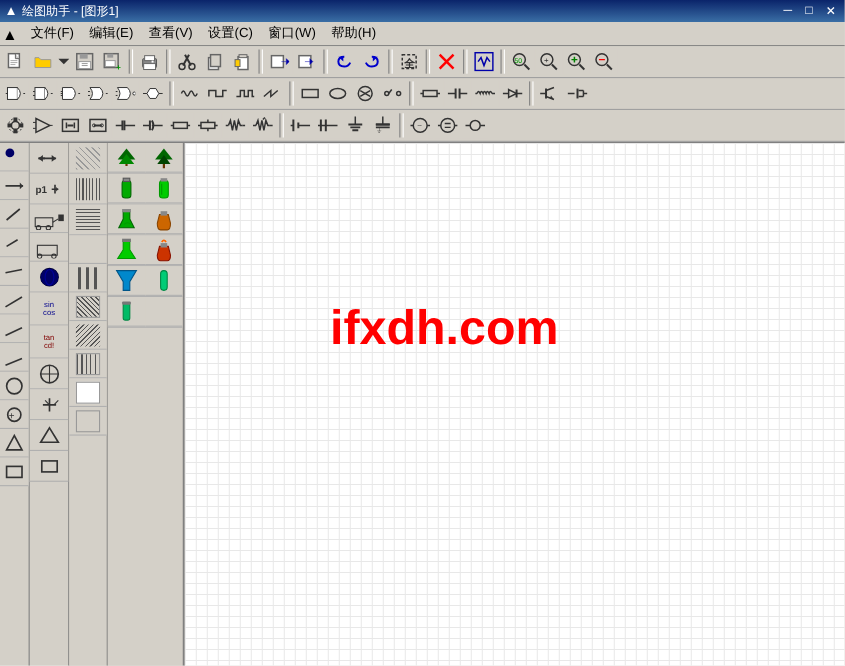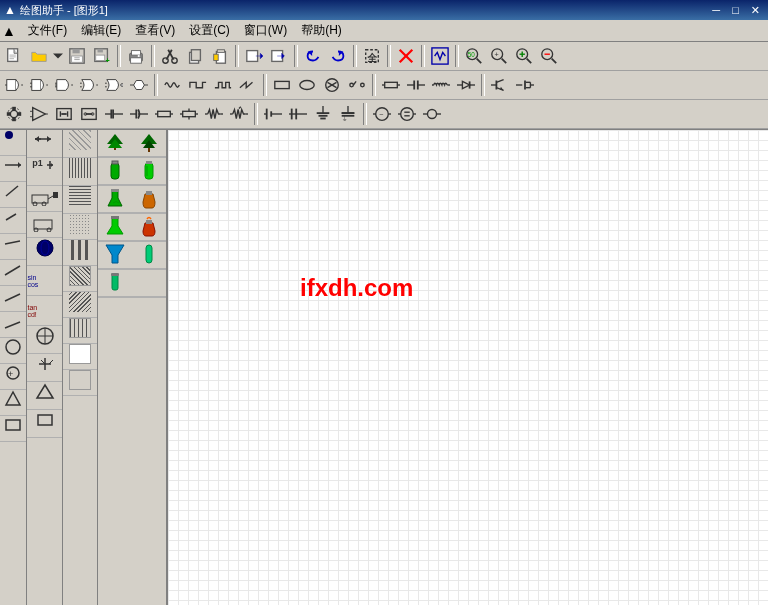--- a/index.html
+++ b/index.html
@@ -162,21 +162,21 @@
       width: 70px;
       display: flex;
       flex-direction: column;
       background: #d4d0c8;
     }
 
     .tp-btn {
       width: 100%;
       min-height: 26px;
       display: flex;
-      align-items: flex-start;
+      align-items: center;
       justify-content: center;
       border-bottom: 1px solid #b0b0b0;
       cursor: pointer;
       background: #d4d0c8;
       font-size: 10px;
     }
 
     
     .dotted-bg {
       background-image: radial-gradient(circle, #888 0.5px, transparent 0.5px);
@@ -983,17 +983,17 @@
           <div class="tp-btn" style="width:34px;"></div>
         </div>
       </div>
 
     </div>
   </div>
 
   <div id="canvas-area">
     <div id="canvas-grid">
 
-      <div class="watermark-text" style="font-size:24px;top:30%;left:22%;z-index:10;">ifxdh.com</div>
+      <div class="watermark-text" style="font-size:44px;top:30%;left:22%;z-index:10;">ifxdh.com</div>
 
     </div>
   </div>
 </div>
 
 </body></html>

